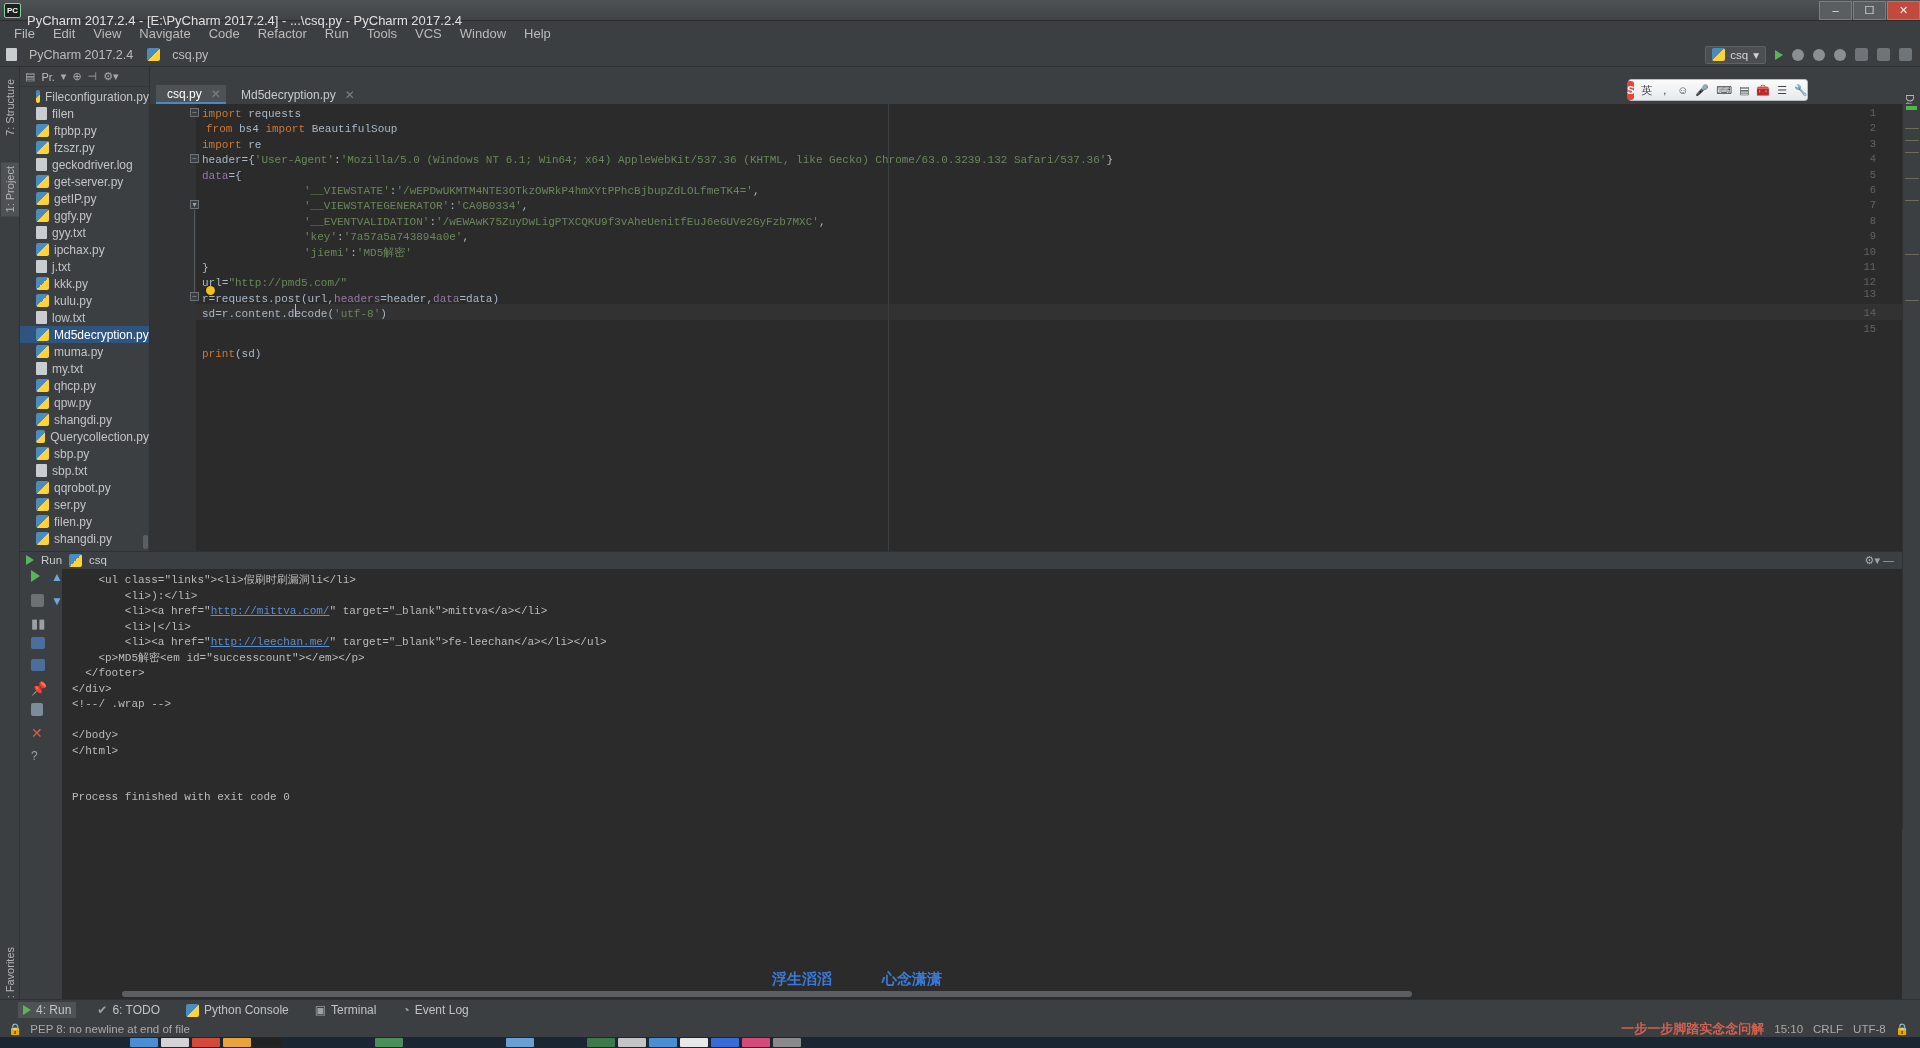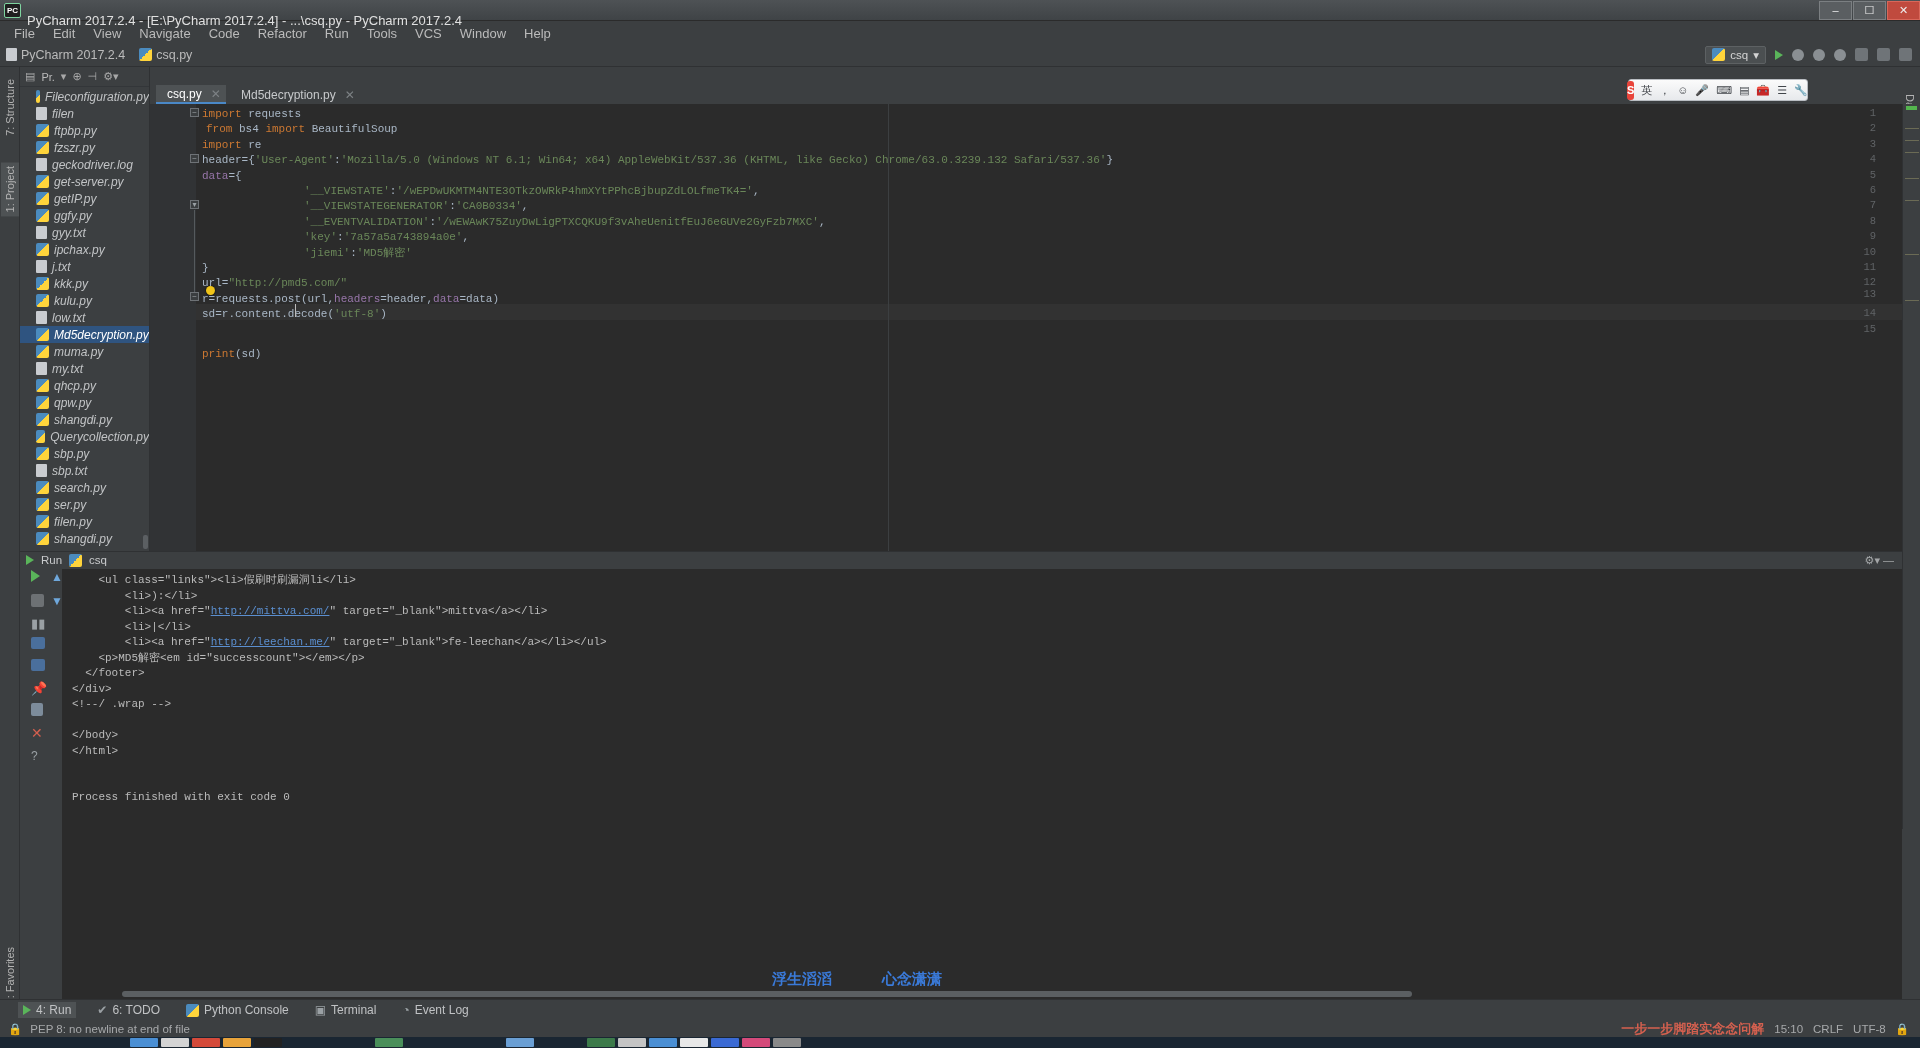--- a/index.html
+++ b/index.html
@@ -22,21 +22,21 @@
   .winbtns div.close { background:#c04a3e; border-color:#d9675a; }
 
   
   .menubar { height:22px; background:#3c3f41; display:flex; align-items:flex-end;
     padding-left:5px; color:#bbbbbb; font-size:13px; }
   .menubar span { padding:2px 9px; }
 
   
   .navbar { height:24px; background:#3c3f41; display:flex; align-items:center;
     padding-left:6px; color:#bbb; font-size:12.5px; border-bottom:1px solid #2f3133; }
-  .crumb { display:flex; align-items:center; gap:4px; margin-right:14px; }
+  .crumb { display:flex; align-items:center; gap:12px; margin-right:14px; }
   .pyico { width:13px; height:13px; border-radius:2px;
     background:linear-gradient(135deg,#4b8bbe 50%,#ffd43b 50%); display:inline-block; }
   .fileico { width:11px; height:13px; background:#c9ccd0; border-radius:1px; display:inline-block;}
   .navbar .right { margin-left:auto; display:flex; align-items:center; gap:9px; padding-right:8px; }
   .runcfg { background:#4b4f51; border:1px solid #5d6163; border-radius:2px;
     padding:1px 6px; font-size:11.5px; color:#d4d4d4; display:flex; align-items:center; gap:5px;}
   .tri { width:0;height:0;border-left:8px solid #5ab55a;border-top:5px solid transparent;border-bottom:5px solid transparent;}
   .bugico { width:12px;height:12px;border-radius:50%;background:#8a8f93; }
   .sqico { width:13px;height:13px;background:#6f7478;border-radius:2px; }
 
@@ -46,21 +46,21 @@
   .vtab { position:absolute; left:1px; writing-mode:vertical-rl; transform:rotate(180deg);
     color:#b3b3b3; font-size:11px; white-space:nowrap; padding:4px 3px; }
   .vtab.sel { background:#4e5254; }
 
   
   .projpanel { position:absolute; left:20px; top:67px; width:130px; bottom:219px;
     background:#3c3f41; border-right:1px solid #2f3133; }
   .projhdr { height:20px; display:flex; align-items:center; gap:6px;
     padding-left:5px; color:#bbb; font-size:11px; border-bottom:1px solid #333639;}
   .projhdr .it { opacity:.85; }
-  .tree { position:absolute; top:21px; left:0; right:0; bottom:0; overflow:hidden;font-style:italic; }
+  .tree { position:absolute; top:21px; left:0; right:0; bottom:0; overflow:hidden; }
   .trow { height:17px; display:flex; align-items:center; gap:5px; padding-left:16px;
     color:#c2c4c6; font-size:12px; white-space:nowrap; }
   .trow.sel { background:#2f5480; color:#fff; }
   .scrollthumb { position:absolute; right:1px; top:468px; width:5px; height:14px;
     background:#5b5f62; border-radius:2px; }
 
   
   .tabsbar { position:absolute; left:150px; top:85px; right:18px; height:19px;
     background:#3c3f41; }
   .tab { position:absolute; top:0; height:19px; display:flex; align-items:center;
@@ -306,21 +306,21 @@
       <div class="trow">
         <span class="pyico"></span>
         <span>sbp.py</span>
       </div>
       <div class="trow">
         <span class="fileico"></span>
         <span>sbp.txt</span>
       </div>
       <div class="trow">
         <span class="pyico"></span>
-        <span>search.py</span>
+        <span>qqrobot.py</span>
       </div>
       <div class="trow">
         <span class="pyico"></span>
         <span>ser.py</span>
       </div>
       <div class="trow">
         <span class="pyico"></span>
         <span>filen.py</span>
       </div>
       <div class="trow">

